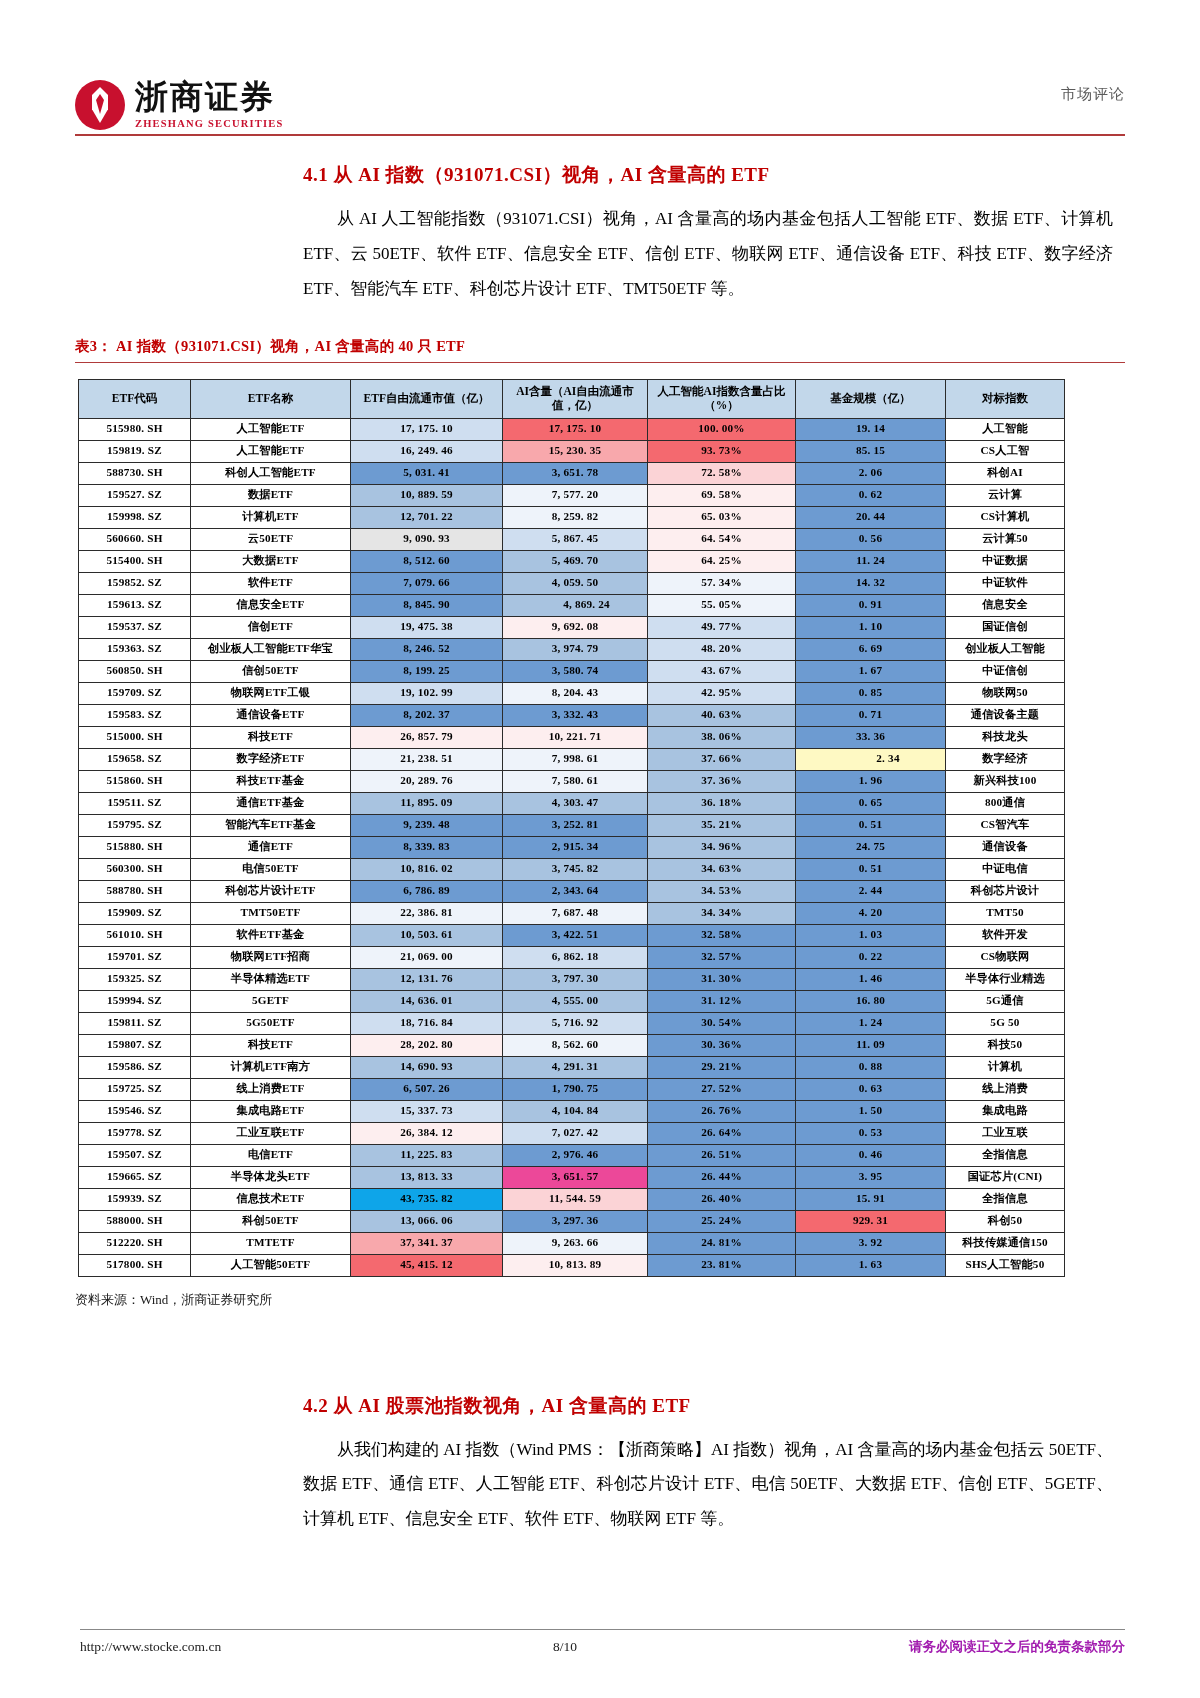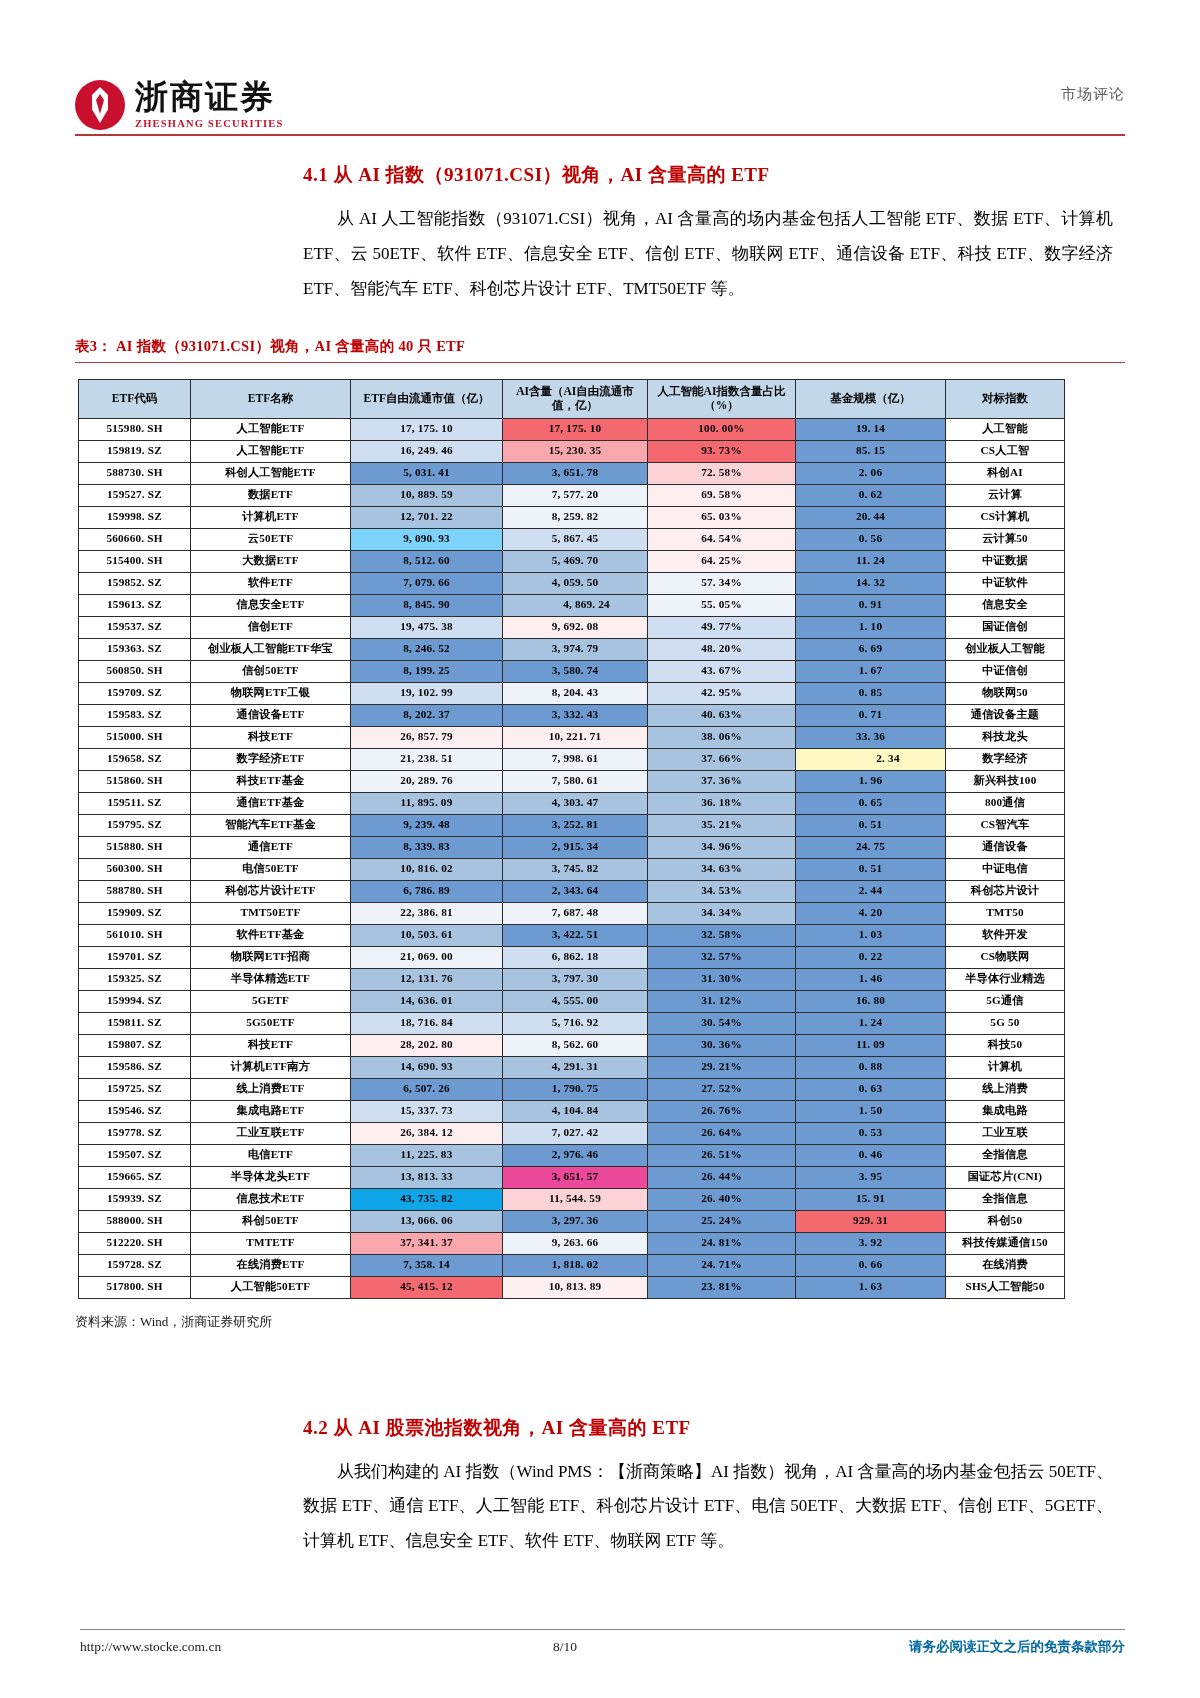--- a/index.html
+++ b/index.html
@@ -183,21 +183,21 @@
     margin: 0 0 8px 0;
   }
   .footer-row {
     display: flex;
     justify-content: space-between;
     align-items: center;
     font-size: 13.5px;
   }
   .footer-left { color: #222; }
   .footer-mid  { color: #222; }
-  .footer-right { color: #0369a1; font-weight: bold; }
+  .footer-right { color: #a21caf; font-weight: bold; }
 </style>
 </head>
 <body>
 
 <div class="page">
 
   <div class="header">
     <div class="brand">
       <div class="brand-mark"></div>
       <div class="brand-text">
@@ -278,21 +278,21 @@
           <td class="cell-num">计算机ETF</td>
           <td class="cell-num" style="background: rgb(168, 195, 224);">12, 701. 22</td>
           <td class="cell-num" style="background: rgb(238, 243, 250);">8, 259. 82</td>
           <td class="cell-num" style="background: rgb(253, 238, 239);">65. 03%</td>
           <td class="cell-num" style="background: rgb(109, 155, 209);">20. 44</td>
           <td class="cell-num">CS计算机</td>
         </tr>
         <tr>
           <td class="cell-num">560660. SH</td>
           <td class="cell-num">云50ETF</td>
-          <td class="cell-num" style="background: #7dd3fc; text-align: center;">9, 090. 93</td>
+          <td class="cell-num" style="background: #e5e5e5; text-align: center;">9, 090. 93</td>
           <td class="cell-num" style="background: rgb(207, 222, 240);">5, 867. 45</td>
           <td class="cell-num" style="background: rgb(253, 238, 239);">64. 54%</td>
           <td class="cell-num" style="background: rgb(109, 155, 209);">0. 56</td>
           <td class="cell-num">云计算50</td>
         </tr>
         <tr>
           <td class="cell-num">515400. SH</td>
           <td class="cell-num">大数据ETF</td>
           <td class="cell-num" style="background: rgb(109, 155, 209);">8, 512. 60</td>
           <td class="cell-num" style="background: rgb(168, 195, 224);">5, 469. 70</td>
@@ -571,29 +571,20 @@
           <td class="cell-num">科创50</td>
         </tr>
         <tr>
           <td class="cell-num">512220. SH</td>
           <td class="cell-num">TMTETF</td>
           <td class="cell-num" style="background: rgb(248, 168, 172);">37, 341. 37</td>
           <td class="cell-num" style="background: rgb(238, 243, 250);">9, 263. 66</td>
           <td class="cell-num" style="background: rgb(109, 155, 209);">24. 81%</td>
           <td class="cell-num" style="background: rgb(109, 155, 209);">3. 92</td>
           <td class="cell-num">科技传媒通信150</td>
-        </tr>
-        <tr>
-          <td class="cell-num">159728. SZ</td>
-          <td class="cell-num">在线消费ETF</td>
-          <td class="cell-num" style="background: rgb(109, 155, 209);">7, 358. 14</td>
-          <td class="cell-num" style="background: rgb(109, 155, 209);">1, 818. 02</td>
-          <td class="cell-num" style="background: rgb(109, 155, 209);">24. 71%</td>
-          <td class="cell-num" style="background: rgb(109, 155, 209);">0. 66</td>
-          <td class="cell-num">在线消费</td>
         </tr>
         <tr>
           <td class="cell-num">517800. SH</td>
           <td class="cell-num">人工智能50ETF</td>
           <td class="cell-num" style="background: rgb(244, 105, 111);">45, 415. 12</td>
           <td class="cell-num" style="background: rgb(253, 238, 239);">10, 813. 89</td>
           <td class="cell-num" style="background: rgb(109, 155, 209);">23. 81%</td>
           <td class="cell-num" style="background: rgb(109, 155, 209);">1. 63</td>
           <td class="cell-num">SHS人工智能50</td>
         </tr>

